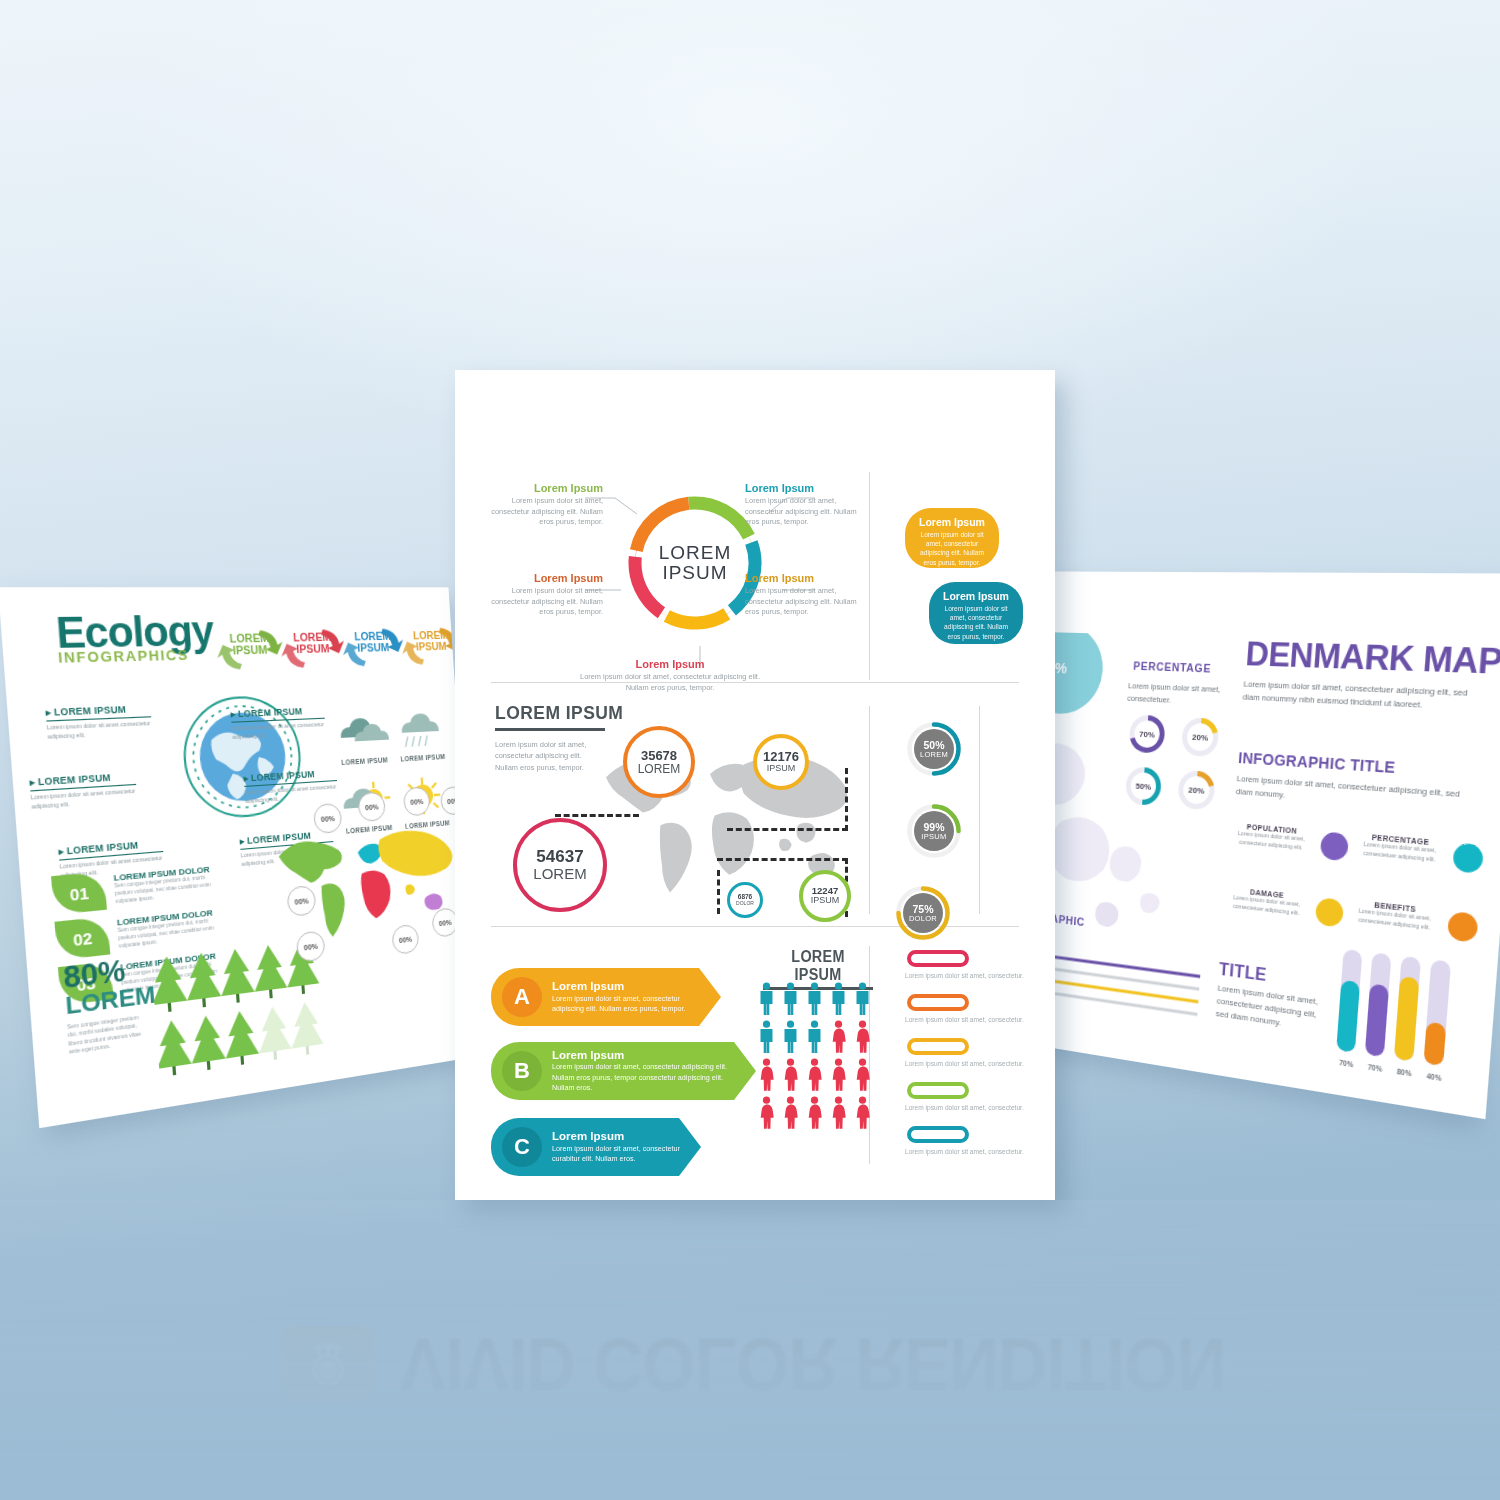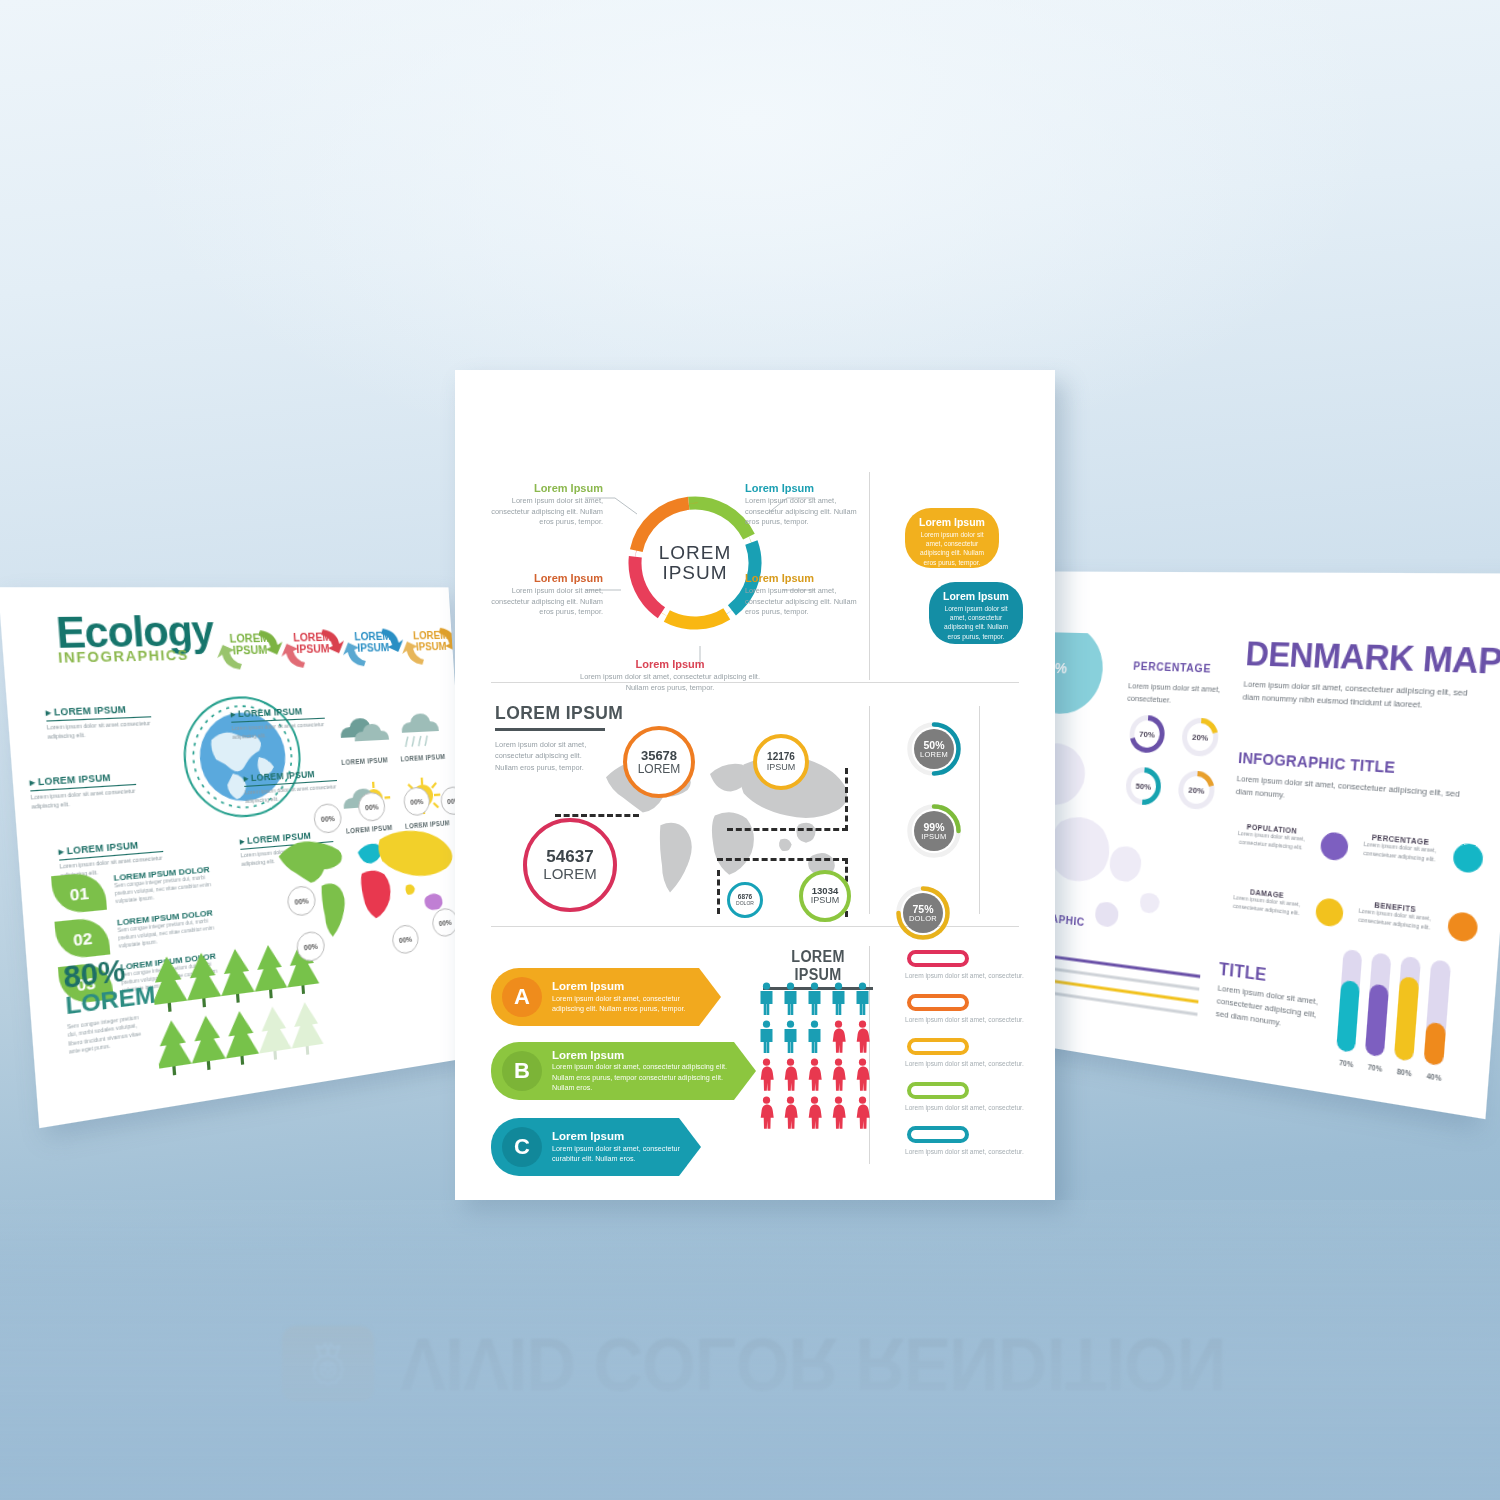--- a/index.html
+++ b/index.html
@@ -559,33 +559,33 @@
         <div class="dashbox" style="left:100px;top:444px;width:84px;height:0;border-width:0 0 3px 0;"></div>
         <div class="dashbox" style="left:262px;top:488px;width:128px;height:56px;border-width:3px 3px 0 0;"></div>
         <div class="dashbox" style="left:262px;top:500px;width:0;height:44px;border-width:0 0 0 3px;"></div>
       </div>
     <div id="bubble-host">
         <div class="bubble" style="left:168px;top:356px;width:72px;height:72px;border:4px solid;border-color:#ef7d22">
           <div class="n" style="font-size:13px">35678</div>
           <div class="s" style="font-size:12px">LOREM</div>
         </div>
         <div class="bubble" style="left:298px;top:364px;width:56px;height:56px;border:4px solid;border-color:#f2b01e">
-          <div class="n" style="font-size:10px">12176</div>
+          <div class="n" style="font-size:13px">12176</div>
           <div class="s" style="font-size:9px">IPSUM</div>
         </div>
-        <div class="bubble" style="left:68px;top:448px;width:94px;height:94px;border:4px solid;border-color:#d8315b">
+        <div class="bubble" style="left:58px;top:448px;width:94px;height:94px;border:4px solid;border-color:#d8315b">
           <div class="n" style="font-size:17px">54637</div>
           <div class="s" style="font-size:15px">LOREM</div>
         </div>
         <div class="bubble" style="left:272px;top:512px;width:36px;height:36px;border:3px solid;border-color:#17a2b8">
           <div class="n" style="font-size:6.5px">6876</div>
           <div class="s" style="font-size:5px">DOLOR</div>
         </div>
         <div class="bubble" style="left:344px;top:500px;width:52px;height:52px;border:4px solid;border-color:#8cc63f">
-          <div class="n" style="font-size:9.5px">13034</div>
+          <div class="n" style="font-size:9.5px">12247</div>
           <div class="s" style="font-size:9px">IPSUM</div>
         </div>
       </div>
     <div id="gauge-host">
         <div class="donut" style="left:450px;top:350px;">
           <svg width="58" height="58" viewBox="0 0 58 58" style="position: absolute; left: 0px; top: 0px;">
             <circle cx="29" cy="29" r="24.5" fill="none" stroke="#f0f0f0" stroke-width="4.5"></circle>
             <path d="M 29 4.5 A 24.5 24.5 0 0 1 29 53.5" fill="none" stroke="#0f93a8" stroke-width="4.5" stroke-linecap="round"></path>
           </svg>
           <div class="inner">

